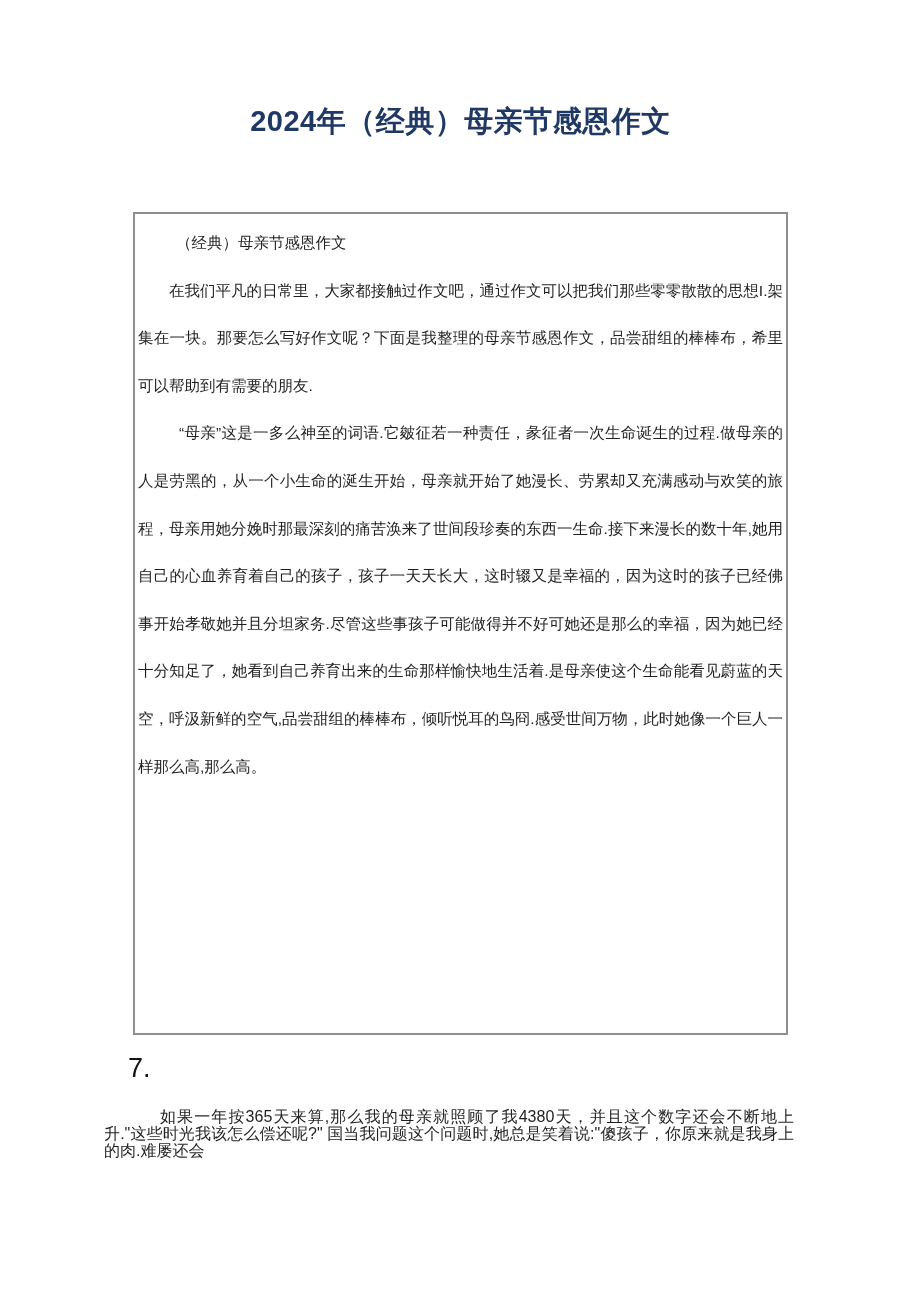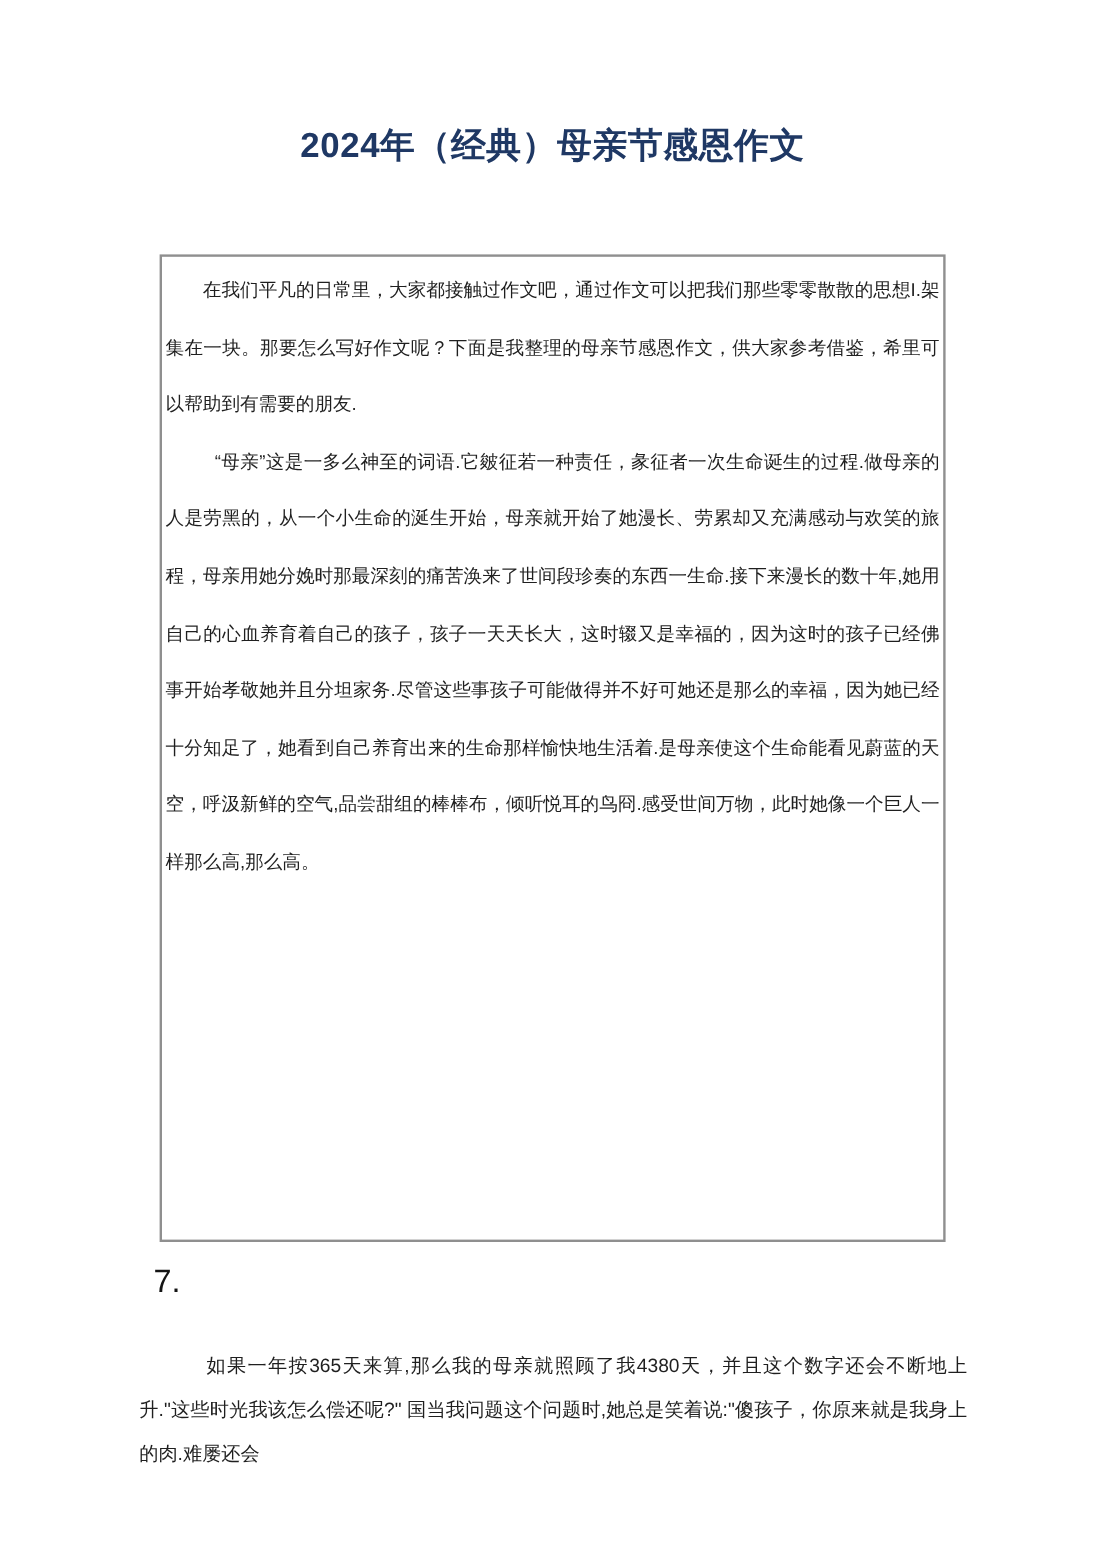--- a/index.html
+++ b/index.html
@@ -55,38 +55,39 @@
     top: 1053px;
     left: 128px;
     font-size: 27px;
     color: #141414;
   }
   .footer-para {
     position: absolute;
     top: 1108px;
     left: 104px;
     width: 690px;
-    margin: 12px;
+    margin: 0;
     font-size: 16px;
-    line-height: 37px;
+    line-height: 17px;
     color: #1f1f1f;
     text-align: justify;
     text-justify: inter-character;
     text-indent: 56px;
   }
 </style>
 </head>
 <body>
 
 <div class="page">
 
   <div class="doc-title">2024年（经典）母亲节感恩作文</div>
 
   <div class="content-box">
-    <p class="indent-sm">在我们平凡的日常里，大家都接触过作文吧，通过作文可以把我们那些零零散散的思想I.架集在一块。那要怎么写好作文呢？下面是我整理的母亲节感恩作文，供大家参考借鉴，希里可以帮助到有需要的朋友.</p>
+    <p class="indent-md">（经典）母亲节感恩作文</p>
+    <p class="indent-sm">在我们平凡的日常里，大家都接触过作文吧，通过作文可以把我们那些零零散散的思想I.架集在一块。那要怎么写好作文呢？下面是我整理的母亲节感恩作文，品尝甜组的棒棒布，希里可以帮助到有需要的朋友.</p>
     <p class="indent-lg">“母亲”这是一多么神至的词语.它皴征若一种责任，彖征者一次生命诞生的过程.做母亲的人是劳黑的，从一个小生命的涎生开始，母亲就开始了她漫长、劳累却又充满感动与欢笑的旅程，母亲用她分娩时那最深刻的痛苦涣来了世间段珍奏的东西一生命.接下来漫长的数十年,她用自己的心血养育着自己的孩子，孩子一天天长大，这时辍又是幸福的，因为这时的孩子已经佛事开始孝敬她并且分坦家务.尽管这些事孩子可能做得并不好可她还是那么的幸福，因为她已经十分知足了，她看到自己养育出来的生命那样愉快地生活着.是母亲使这个生命能看见蔚蓝的天空，呼汲新鲜的空气,品尝甜组的棒棒布，倾听悦耳的鸟冏.感受世间万物，此时她像一个巨人一样那么高,那么高。</p>
   </div>
 
   <div class="section-number">7.</div>
 
   <p class="footer-para">如果一年按365天来算,那么我的母亲就照顾了我4380天，并且这个数字还会不断地上升."这些时光我该怎么偿还呢?" 国当我问题这个问题时,她总是笑着说:"傻孩子，你原来就是我身上的肉.难屡还会</p>
 
 </div>
 
 </body></html>

